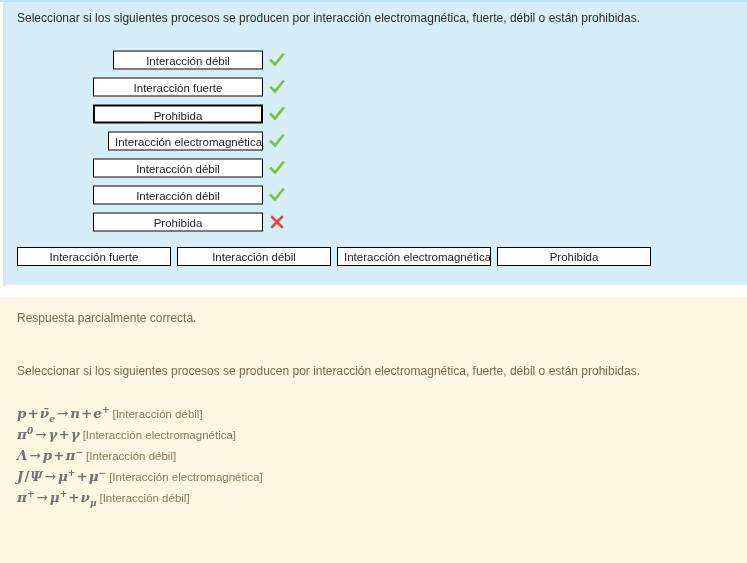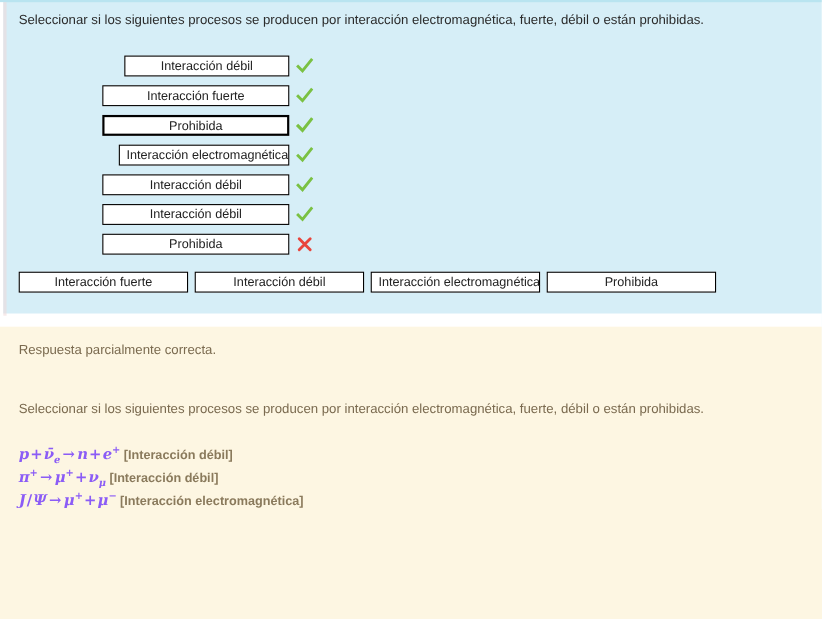--- a/index.html
+++ b/index.html
@@ -178,31 +178,31 @@
   .ans-row {
     height: 21px;
     white-space: nowrap;
     display: block;
   }
   .ans-formula {
     font-family: "DejaVu Serif", "Liberation Serif", serif;
     font-size: 13.5px;
     font-weight: 700;
     font-style: italic;
-    color: #8b5cf6;
+    color: #737373;
   }
   .ans-formula .up { font-size: 9px; vertical-align: super; }
   .ans-formula .sub { font-size: 9px; vertical-align: sub; }
   .ans-formula .op { font-style: normal; padding: 0 1px; }
   .ans-formula .arr { font-style: normal; padding: 0 2px; }
   .ans-label {
     font-family: "Liberation Sans", sans-serif;
     font-size: 11.5px;
     font-style: normal;
-    font-weight: bold;
+    font-weight: normal;
     color: #8a7a5c;
     padding-left: 3px;
   }
 </style>
 </head>
 <body>
 
 <div class="question-panel">
   <div class="left-notch"></div>
   <div class="left-notch2"></div>
@@ -293,19 +293,25 @@
 
 <div class="feedback-panel">
   <div class="fb-line fb-l1">Respuesta parcialmente correcta.</div>
   <div class="fb-line fb-l4">Seleccionar si los siguientes procesos se producen por interacción electromagnética, fuerte, débil o están prohibidas.</div>
 
   <div class="answers">
     <div class="ans-row">
       <span class="ans-formula"><i>p</i><span class="op">+</span><i>ν̄</i><span class="sub">e</span><span class="arr">→</span><i>n</i><span class="op">+</span><i>e</i><span class="up">+</span></span><span class="ans-label">[Interacción débil]</span>
     </div>
     <div class="ans-row">
+      <span class="ans-formula"><i>π</i><span class="up">0</span><span class="arr">→</span><i>γ</i><span class="op">+</span><i>γ</i></span><span class="ans-label">[Interacción electromagnética]</span>
+    </div>
+    <div class="ans-row">
+      <span class="ans-formula"><i>Λ</i><span class="arr">→</span><i>p</i><span class="op">+</span><i>π</i><span class="up">−</span></span><span class="ans-label">[Interacción débil]</span>
+    </div>
+    <div class="ans-row">
+      <span class="ans-formula"><i>J</i><span class="op">/</span><i>Ψ</i><span class="arr">→</span><i>μ</i><span class="up">+</span><span class="op">+</span><i>μ</i><span class="up">−</span></span><span class="ans-label">[Interacción electromagnética]</span>
+    </div>
+    <div class="ans-row">
       <span class="ans-formula"><i>π</i><span class="up">+</span><span class="arr">→</span><i>μ</i><span class="up">+</span><span class="op">+</span><i>ν</i><span class="sub">μ</span></span><span class="ans-label">[Interacción débil]</span>
-    </div>
-    <div class="ans-row">
-      <span class="ans-formula"><i>J</i><span class="op">/</span><i>Ψ</i><span class="arr">→</span><i>μ</i><span class="up">+</span><span class="op">+</span><i>μ</i><span class="up">−</span></span><span class="ans-label">[Interacción electromagnética]</span>
     </div>
   </div>
 </div>
 
 </body></html>

